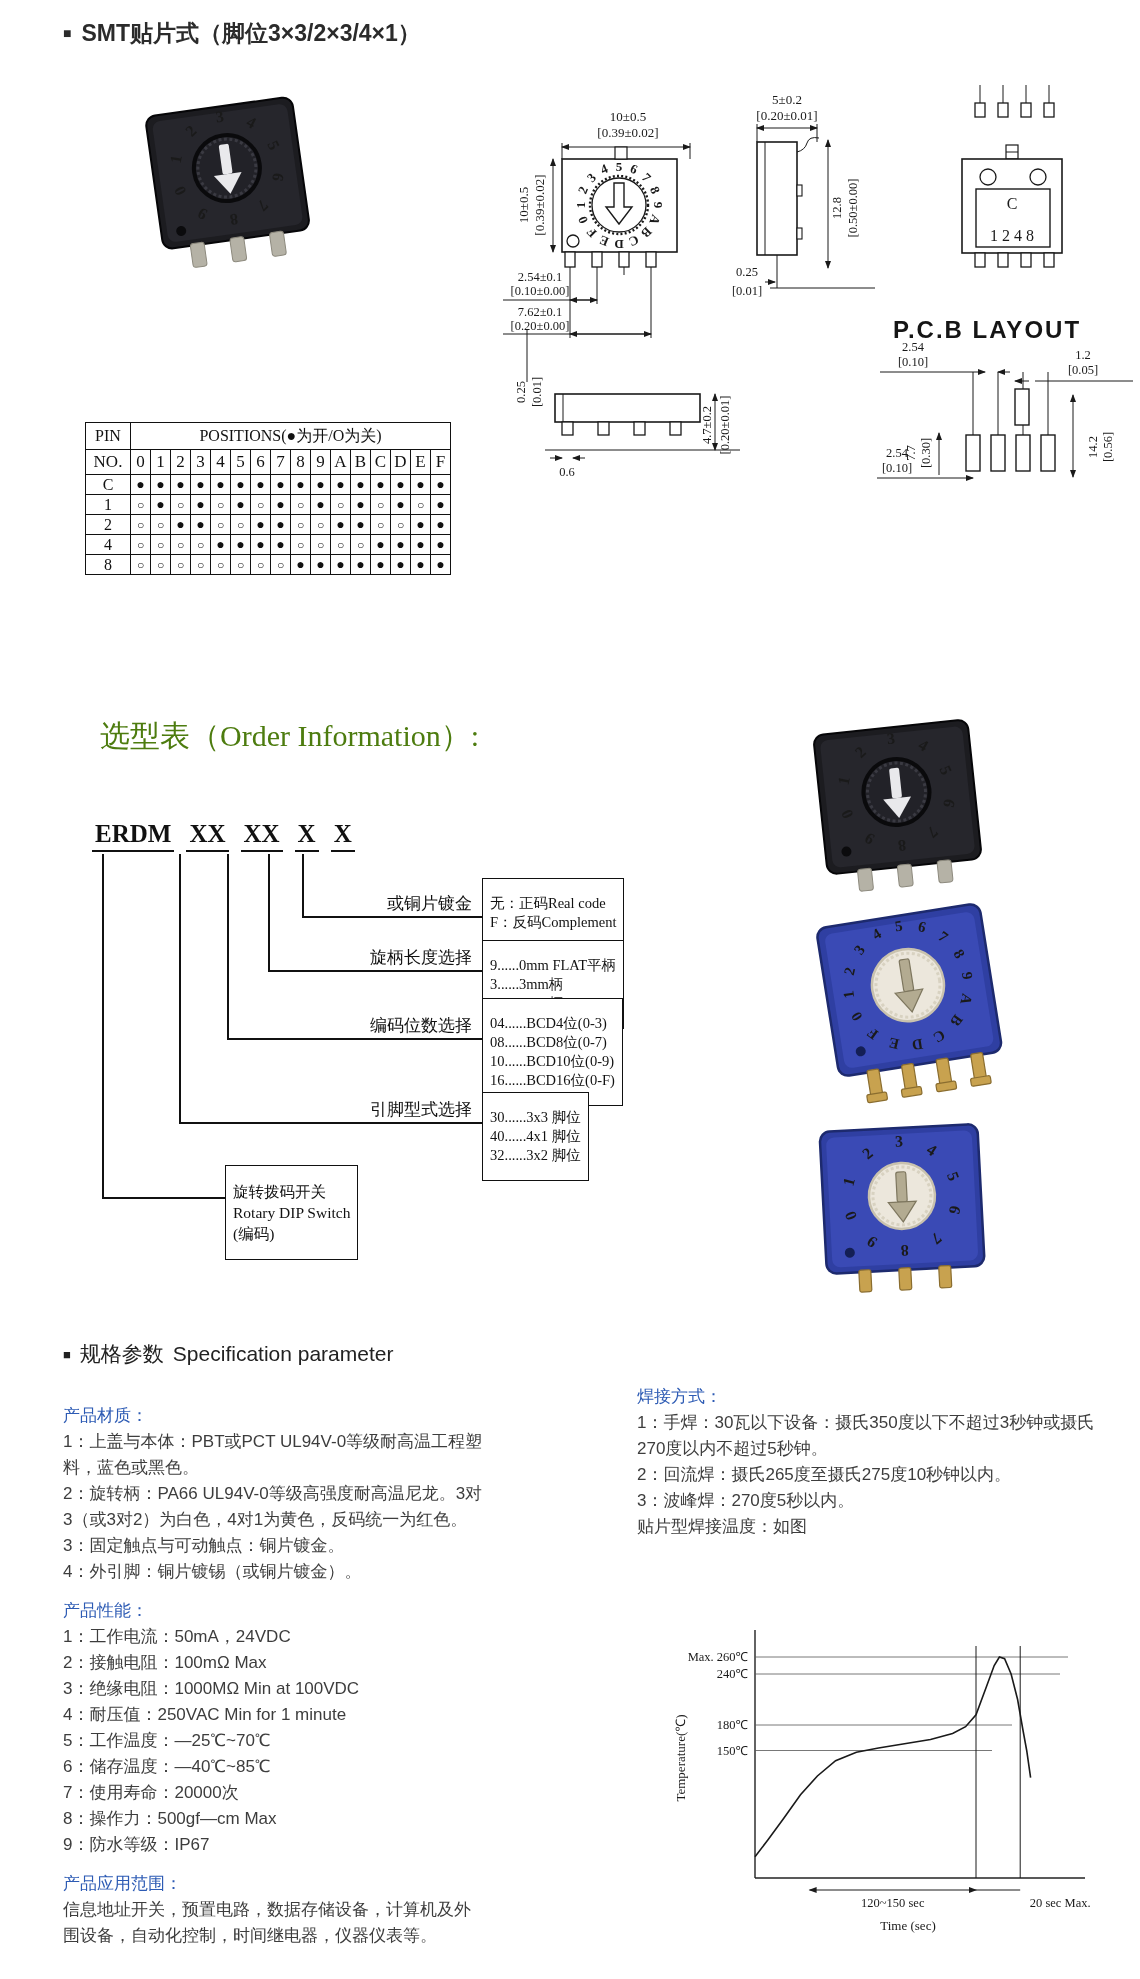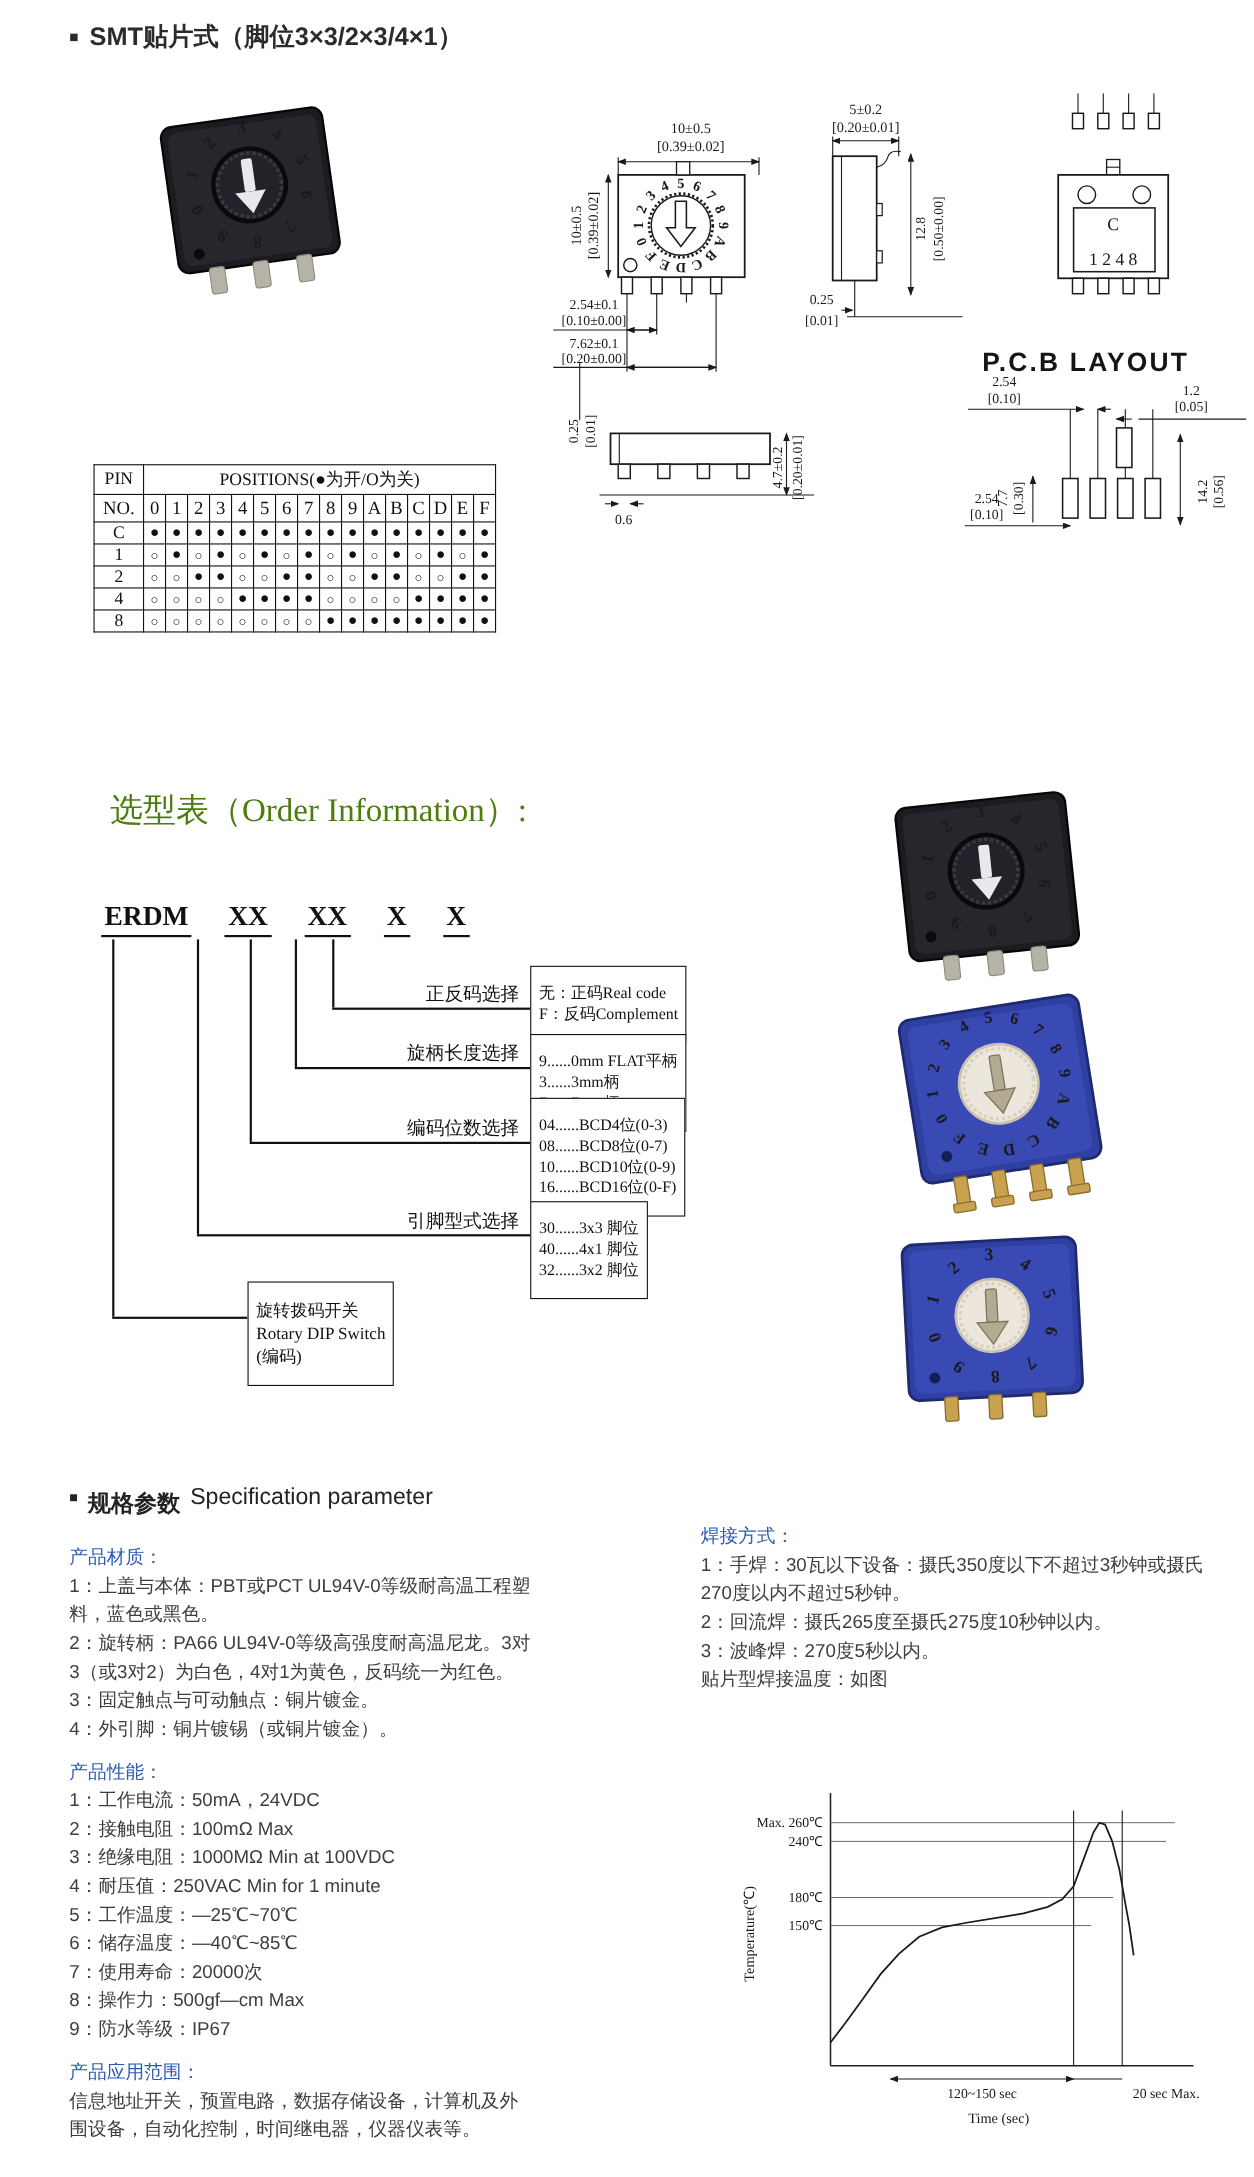--- a/index.html
+++ b/index.html
@@ -22,38 +22,38 @@
   #pos-table td.pin{width:44px;font-size:17px;}
   #pos-table tr.r0 td{height:26px;font-size:16px;}
   #pos-table tr.r1 td{height:24px;font-size:17px;width:19px;}
   #pos-table td.st{width:19px;height:19px;font-size:12px;line-height:1;}
   #pos-table td.st.on{font-size:14px;}
   #pos-table td.rowpin{font-size:16px;}
 
   
   .order-title{left:100px;top:716px;font-family:"Liberation Serif",serif;
                font-size:30px;color:#4d7c0f;}
-  .order-code{left:92px;top:820px;display:flex;gap:30px;
+  .order-code{left:92px;top:820px;display:flex;gap:12px;
               font-family:"Liberation Serif",serif;font-size:25px;font-weight:600;color:#111;justify-content:flex-end;}
   .order-code span{border-bottom:2.5px solid #111;padding:0 3px 2px 3px;}
   .vline{position:absolute;width:1.5px;background:#111;}
   .hline{position:absolute;height:1.5px;background:#111;}
   .olabel{position:absolute;width:142px;text-align:right;
           font-family:"Liberation Serif",serif;font-size:17px;color:#111;}
   .obox{position:absolute;border:1.6px solid #111;background:#fff;padding:15px 7px;
         font-family:"Liberation Serif",serif;font-size:14.5px;line-height:19px;
         color:#111;white-space:nowrap;}
   .obox .oline{white-space:nowrap;}
   #obox-base{font-size:15.5px;line-height:21px;}
 
   
   .spec-header{left:63px;top:1340px;font-size:21px;color:#222;
                display:flex;align-items:center;gap:9px;}
   .spec-header .sq{font-size:13px;}
-  .spec-header .cn{font-weight:bold;margin-top:13px;}
+  .spec-header .cn{font-weight:normal;}
   .col{position:absolute;font-size:17px;line-height:26px;color:#3d3d3d;}
   #col-left{left:63px;top:1384px;width:424px;margin-top:19px;}
   #col-right{left:637px;top:1384px;width:478px;}
   .bluehead{color:#2d5bb4;}
   .blk{margin-top:13px;}
   .blk:first-child{margin-top:0;}
 
   .pcb-title{left:893px;top:316px;font-size:24px;font-weight:bold;color:#151515;
              letter-spacing:2px;font-family:"Liberation Sans",sans-serif;}
 </style>
@@ -395,21 +395,21 @@
   <div class="hline" style="left:302px;top:916px;width:180px"></div>
   <div class="vline" style="left:268px;top:854px;height:116px"></div>
   <div class="hline" style="left:268px;top:970px;width:214px"></div>
   <div class="vline" style="left:227px;top:854px;height:184px"></div>
   <div class="hline" style="left:227px;top:1038px;width:255px"></div>
   <div class="vline" style="left:179px;top:854px;height:268px"></div>
   <div class="hline" style="left:179px;top:1122px;width:303px"></div>
   <div class="vline" style="left:102px;top:854px;height:343px"></div>
   <div class="hline" style="left:102px;top:1197px;width:123px"></div>
 
-  <div class="olabel" style="left:330px;top:892px">正反码选择</div>
+  <div class="olabel" style="left:330px;top:892px">或铜片镀金</div>
   <div class="olabel" style="left:330px;top:946px">旋柄长度选择</div>
   <div class="olabel" style="left:330px;top:1014px">编码位数选择</div>
   <div class="olabel" style="left:330px;top:1098px">引脚型式选择</div>
 
   <div class="obox" style="left:482px;top:878px">
       <div class="oline">无：正码Real code</div>
       <div class="oline">F：反码Complement</div>
     </div>
   <div class="obox" style="left:482px;top:940px">
       <div class="oline">9......0mm FLAT平柄</div>

